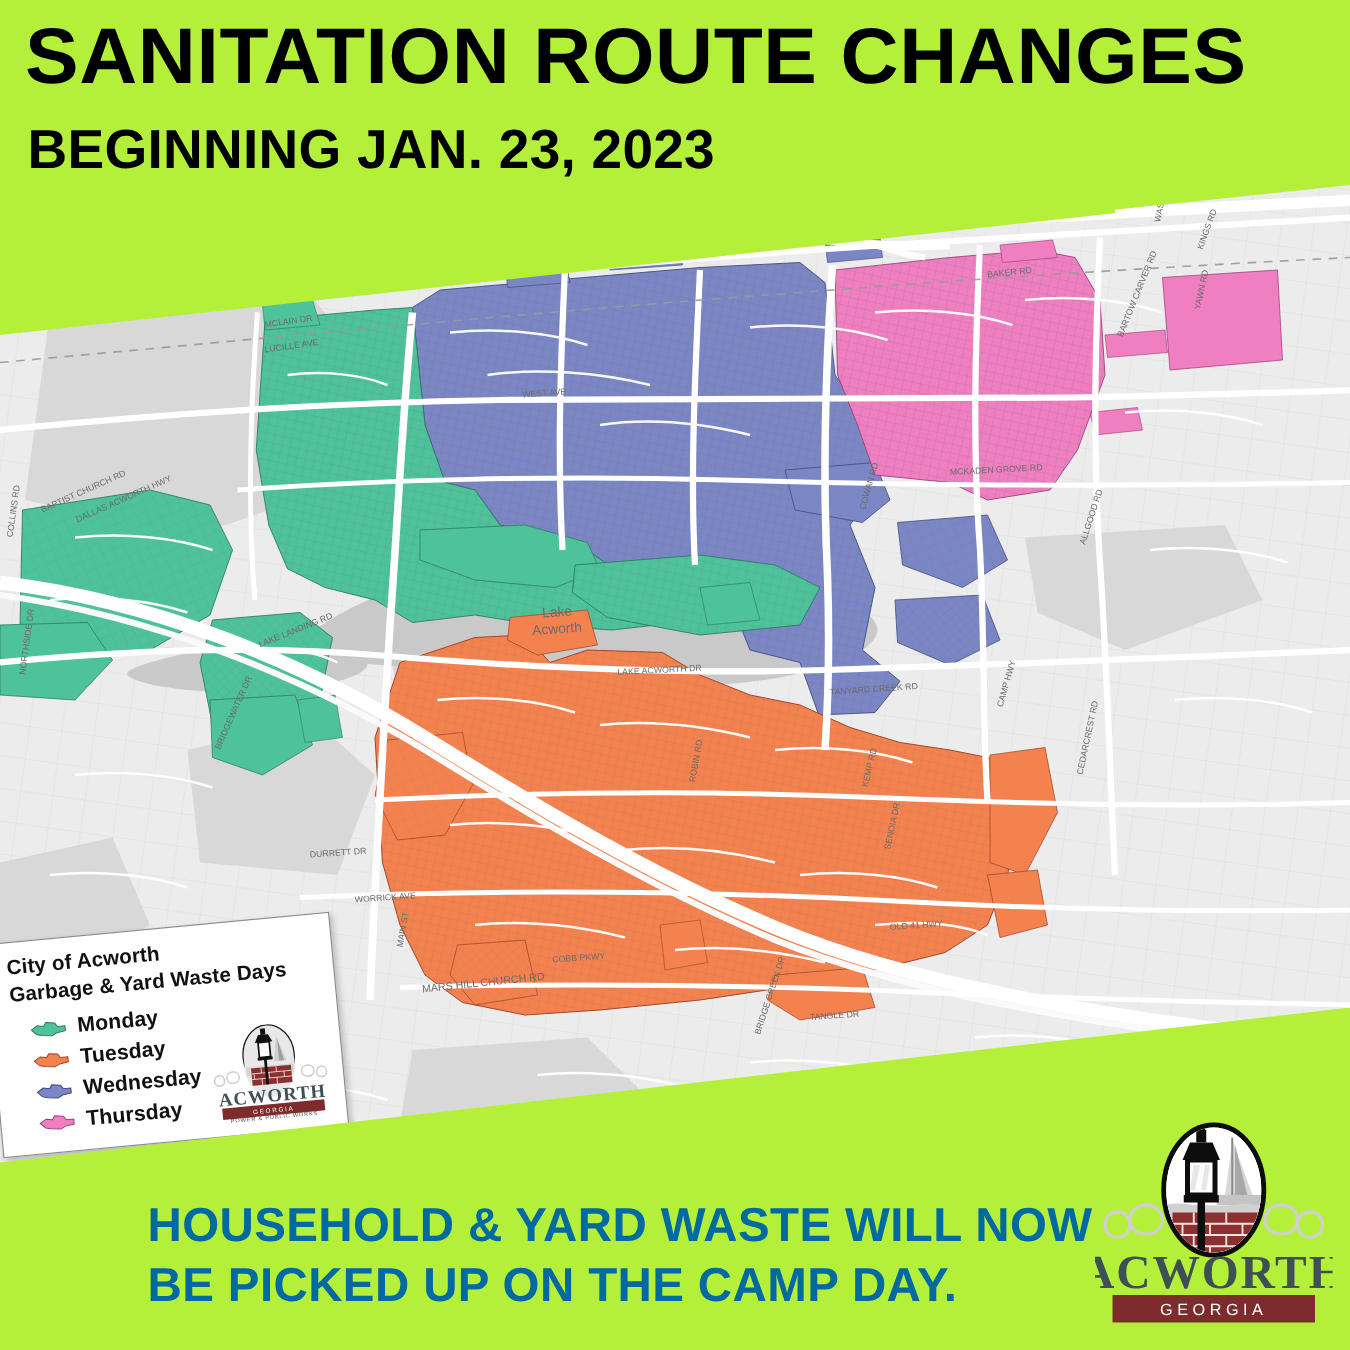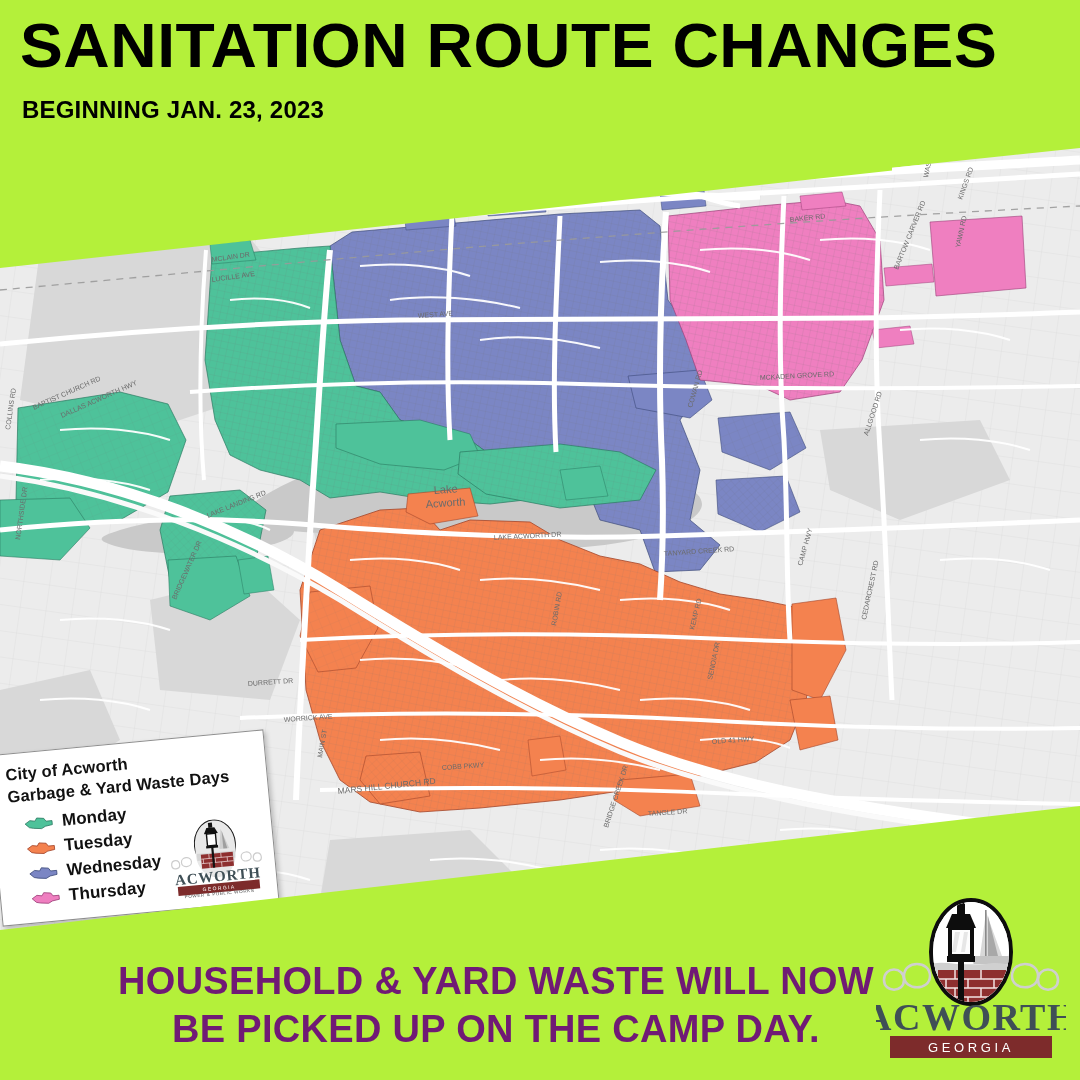--- a/index.html
+++ b/index.html
@@ -29,41 +29,41 @@
     font-size: 63px; line-height: 1.0;
     font-weight: 700; letter-spacing: 0.5px;
     font-family: "Liberation Sans Narrow", "Liberation Sans", sans-serif;
     transform: scaleX(1.02);
     transform-origin: left top;
     color: #000;
     white-space: nowrap;
   }
   #header-sub {
     position: absolute; left: 22px; top: 98px;
-    font-size: 24px; line-height: 1.0;
+    font-size: 44px; line-height: 1.0;
     font-weight: 700; letter-spacing: 0.2px;
     font-family: "Liberation Sans Narrow", "Liberation Sans", sans-serif;
     color: #000;
     white-space: nowrap;
   }
 
   
   #footer-banner {
     position: absolute; left: 0; top: 806px; width: 1080px; height: 274px;
     background: #b4f03a;
     clip-path: polygon(0 124px, 1080px 0, 1080px 274px, 0 274px);
     z-index: 30;
   }
   #footer-text {
     position: absolute; right: 206px; bottom: 26px;
-    text-align: center;
+    text-align: left;
     font-size: 38px; line-height: 1.28;
     font-weight: 700; letter-spacing: 0.3px;
     font-family: "Liberation Sans Narrow", "Liberation Sans", sans-serif;
-    color: #701a75;
+    color: #0369a1;
     white-space: nowrap;
   }
 
   
   #footer-logo {
     position: absolute; right: 14px; bottom: 8px;
     width: 190px; height: 178px;
     z-index: 34;
   }
 

